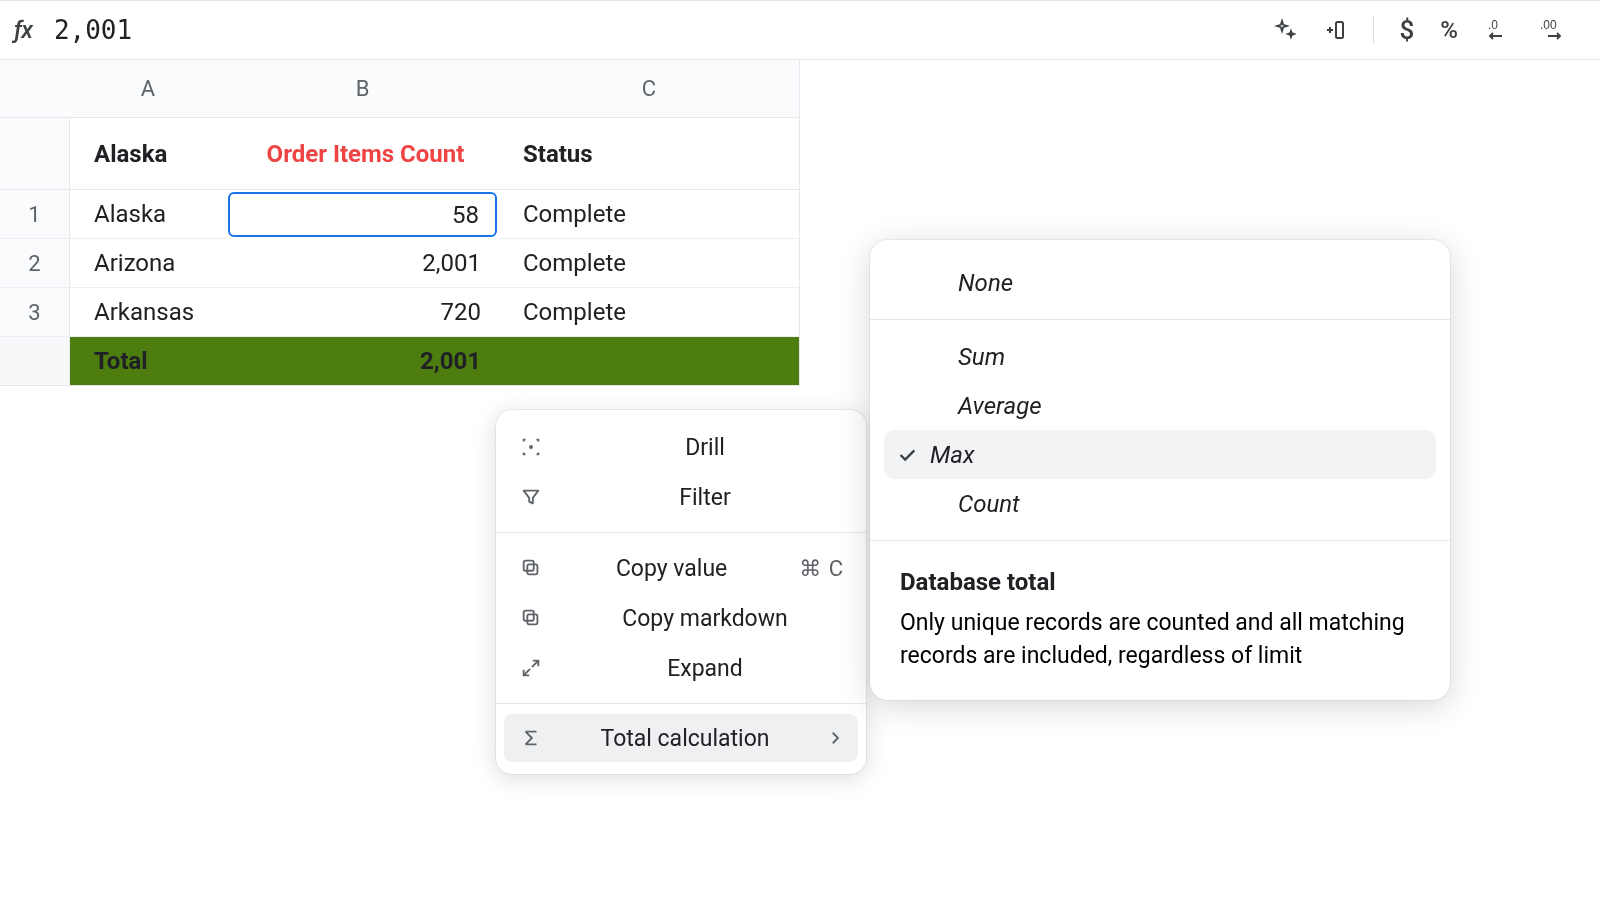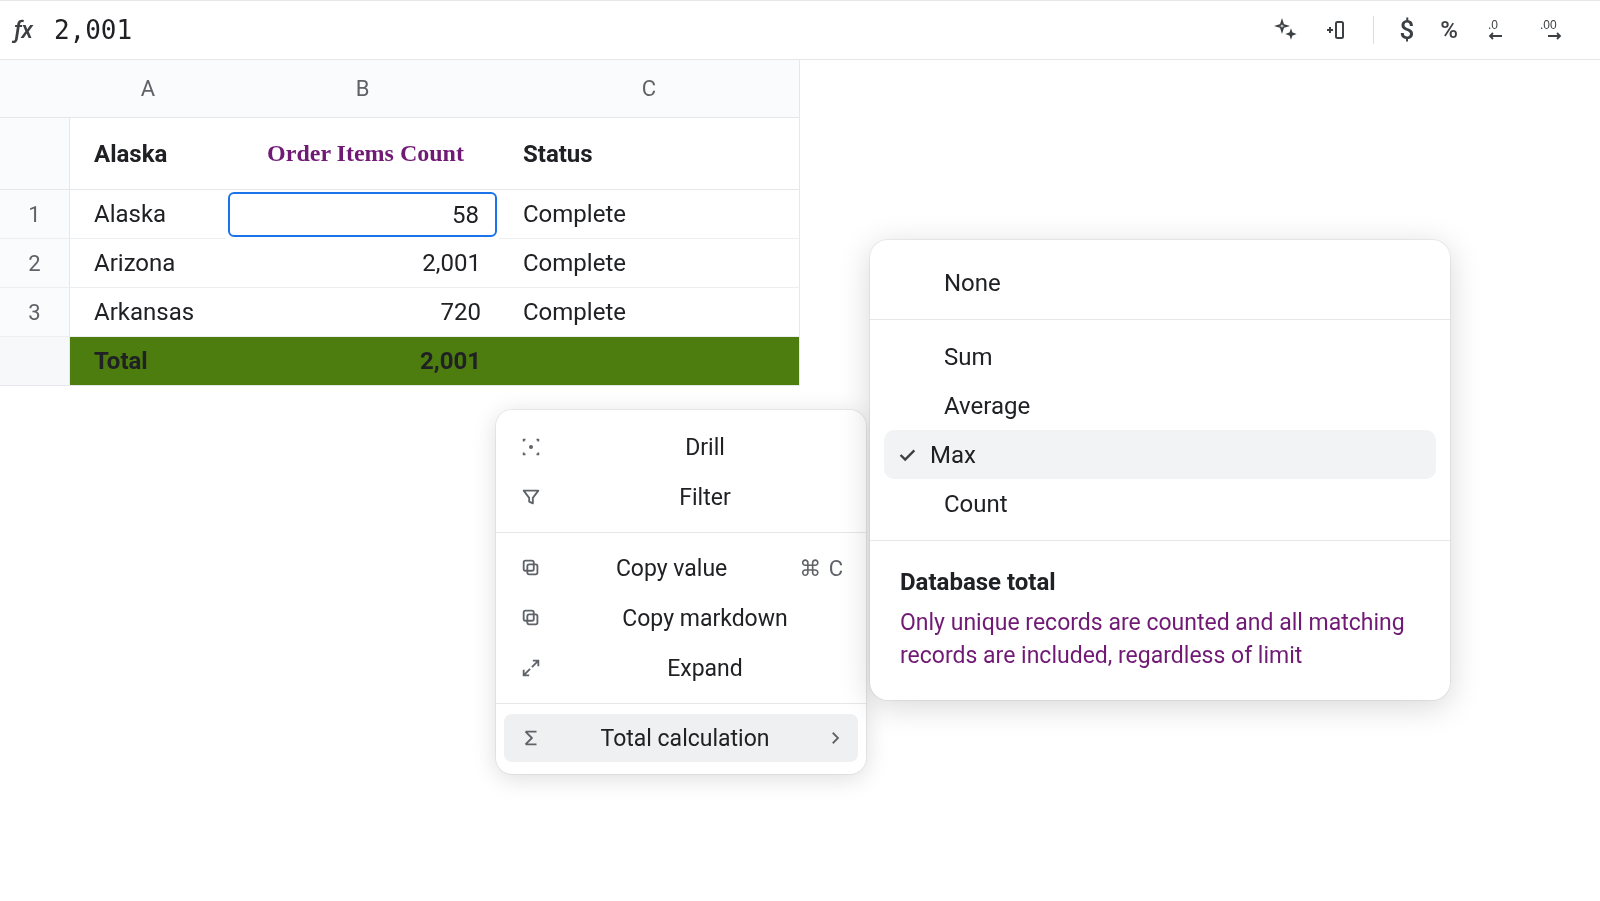--- a/index.html
+++ b/index.html
@@ -11,48 +11,48 @@
   .toolbar-icons { display: flex; align-items: center; gap: 26px; font-size: 22px; color: #3c4043; padding-right: 16px; }
   .toolbar-icons .sep { width: 1px; height: 28px; background: #dadce0; }
   .toolbar-icons span { display: inline-flex; align-items: center; justify-content: center; cursor: pointer; }
 
   .grid { display: grid; grid-template-columns: 70px 156px 273px 301px; width: 802px; font-size: 24px; }
   .col-head { height: 58px; display: flex; align-items: center; justify-content: center; color: #5f6368; background: #fafbfc; border-bottom: 1px solid #e5e7eb; font-size: 22px; }
   .row-head { display: flex; align-items: center; justify-content: center; color: #5f6368; background: #fafbfc; border-right: 1px solid #e5e7eb; border-bottom: 1px solid #eceef1; height: 49px; font-size: 22px; }
   .cell { height: 49px; display: flex; align-items: center; border-bottom: 1px solid #eceef1; padding: 0 18px 0 24px; }
   .hdr { font-weight: 700; height: 72px; border-bottom: 1px solid #e5e7eb; }
   .hdr.row-head, .row-head.hdr { height: 72px; }
-  .green { color: #701a75; font-family: Liberation Serif, serif; }
+  .green { color: #ef4444; }
   .num { justify-content: flex-end; font-variant-numeric: tabular-nums; }
   .total-row { background: #4d7c0f; font-weight: 700; }
   .selected { border: 2px solid #1a73e8; border-radius: 6px; margin: 2px; height: 45px; padding: 0 16px 0 12px; }
   .grid-border-right { border-right: 1px solid #e5e7eb; }
   .row-head.total { background: #f7f8fa; border-right: 1px solid #e5e7eb; border-bottom: 1px solid #e5e7eb; }
   .total-row.cell { border-bottom: 1px solid #e5e7eb; }
 
   .context-menu { position: absolute; left: 496px; top: 410px; width: 370px; background: #fff; border-radius: 16px; box-shadow: 0 4px 24px rgba(0,0,0,0.14), 0 0 0 1px rgba(0,0,0,0.05); padding: 12px 0; font-size: 23px; z-index: 10; text-align: center; }
   .cm-item { display: flex; align-items: center; height: 50px; padding: 0 22px 0 22px; gap: 22px; cursor: pointer; color: #202124; }
   .cm-item .icon { width: 26px; display: inline-flex; align-items: center; justify-content: center; color: #5f6368; }
   .cm-item .label { flex: 1; }
   .cm-item .shortcut { color: #5f6368; font-size: 22px; letter-spacing: 1px; }
   .cm-sep { height: 1px; background: #e5e7eb; margin: 10px 0; }
   .cm-item.active { background: #eef0f2; border-radius: 8px; margin: 0 8px; padding: 12px 14px; height: 48px; }
   .cm-item .chev { color: #5f6368; }
 
   .sub-menu { position: absolute; left: 870px; top: 240px; width: 580px; background: #fff; border-radius: 18px; box-shadow: 0 6px 32px rgba(0,0,0,0.16), 0 0 0 1px rgba(0,0,0,0.05); padding: 18px 0 28px; font-size: 24px; z-index: 20; }
-  .sm-item { display: flex; align-items: center; height: 49px; padding: 0 30px 0 28px; cursor: pointer; gap: 0; }
+  .sm-item { display: flex; align-items: center; height: 49px; padding: 0 30px 0 42px; cursor: pointer; gap: 0; font-style: italic; }
   .sm-item .chk { width: 46px; display: inline-flex; align-items: center; justify-content: center; color: #3c4043; }
   .sm-item.with-chk { padding-left: 0; }
   .sm-item.selected-item { background: #f1f3f4; border-radius: 10px; margin: 0 14px; padding-left: 0; }
   .sm-item .label { padding-left: 46px; }
   .sm-item.with-chk .label { padding-left: 0; }
   .sm-sep { height: 1px; background: #e5e7eb; margin: 12px 0; }
   .sm-info { padding: 12px 30px 0 30px; line-height: 1.45; }
   .sm-info .title { font-weight: 700; margin-bottom: 6px; font-size: 24px; }
-  .sm-info .desc { color: #701a75; font-size: 23px; }
+  .sm-info .desc { color: #000000; font-size: 23px; }
 
   svg { display: block; }
 </style>
 </head>
 <body>
 
 <div class="topbar">
   <div class="fx-wrap">
     <span class="fx-icon">ƒx</span>
     <span class="fx-val">2,001</span>

